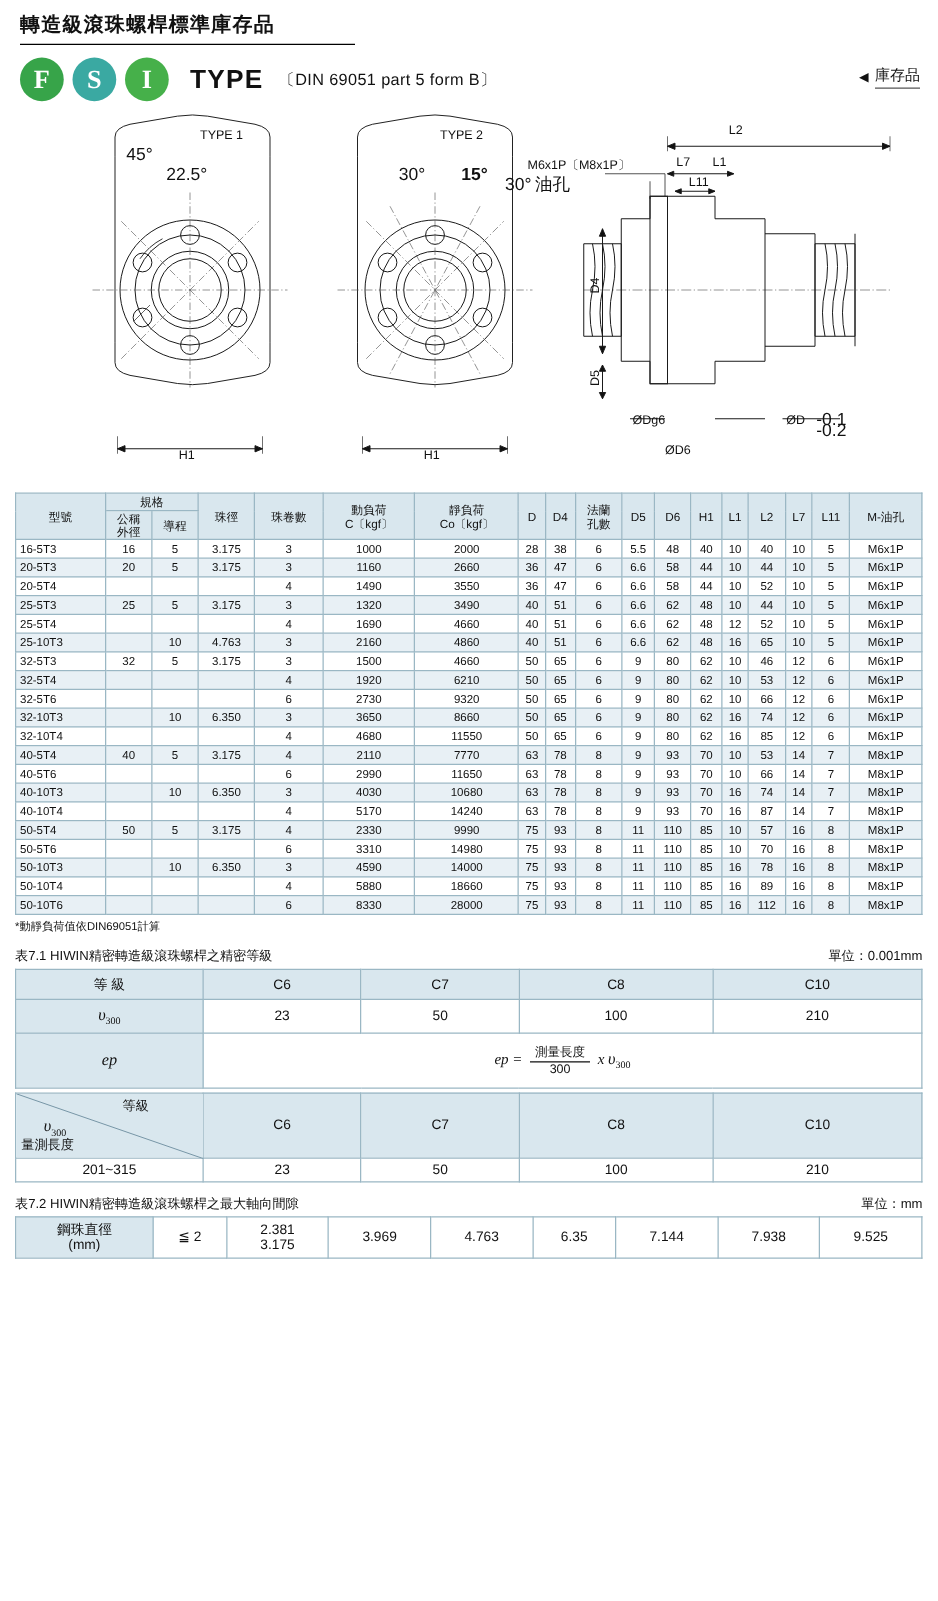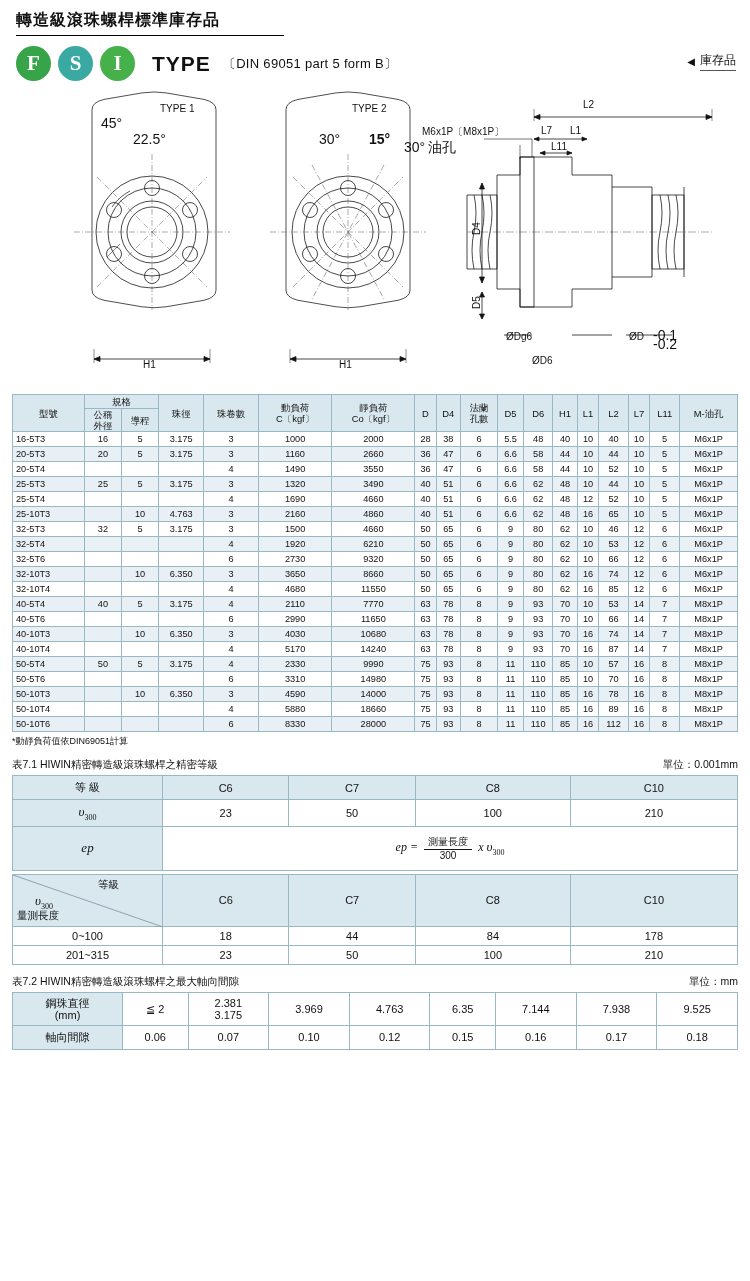--- a/index.html
+++ b/index.html
@@ -737,27 +737,20 @@
         </svg>
         <span class="dl g1">等級</span>
         <span class="dl g2"><span class="vsym">υ<sub>300</sub></span></span>
         <span class="dl g3">量測長度</span>
       </td>
       <th>C6</th>
       <th>C7</th>
       <th>C8</th>
       <th>C10</th>
     </tr>
-    <tr>
-          <td>0~100</td>
-          <td>18</td>
-          <td>44</td>
-          <td>84</td>
-          <td>178</td>
-        </tr>
         <tr>
           <td>201~315</td>
           <td>23</td>
           <td>50</td>
           <td>100</td>
           <td>210</td>
         </tr>
       </tbody>
       <tbody></tbody>
   </table>
@@ -792,27 +785,16 @@
           <td>
             <div class="two-line">7.144</div>
           </td>
           <td>
             <div class="two-line">7.938</div>
           </td>
           <td>
             <div class="two-line">9.525</div>
           </td>
         </tr>
-    <tr>
-      <th>軸向間隙</th>
-    <td>0.06</td>
-          <td>0.07</td>
-          <td>0.10</td>
-          <td>0.12</td>
-          <td>0.15</td>
-          <td>0.16</td>
-          <td>0.17</td>
-          <td>0.18</td>
-        </tr>
   </tbody>
     </table>
 
 </div>
 
 </body></html>

